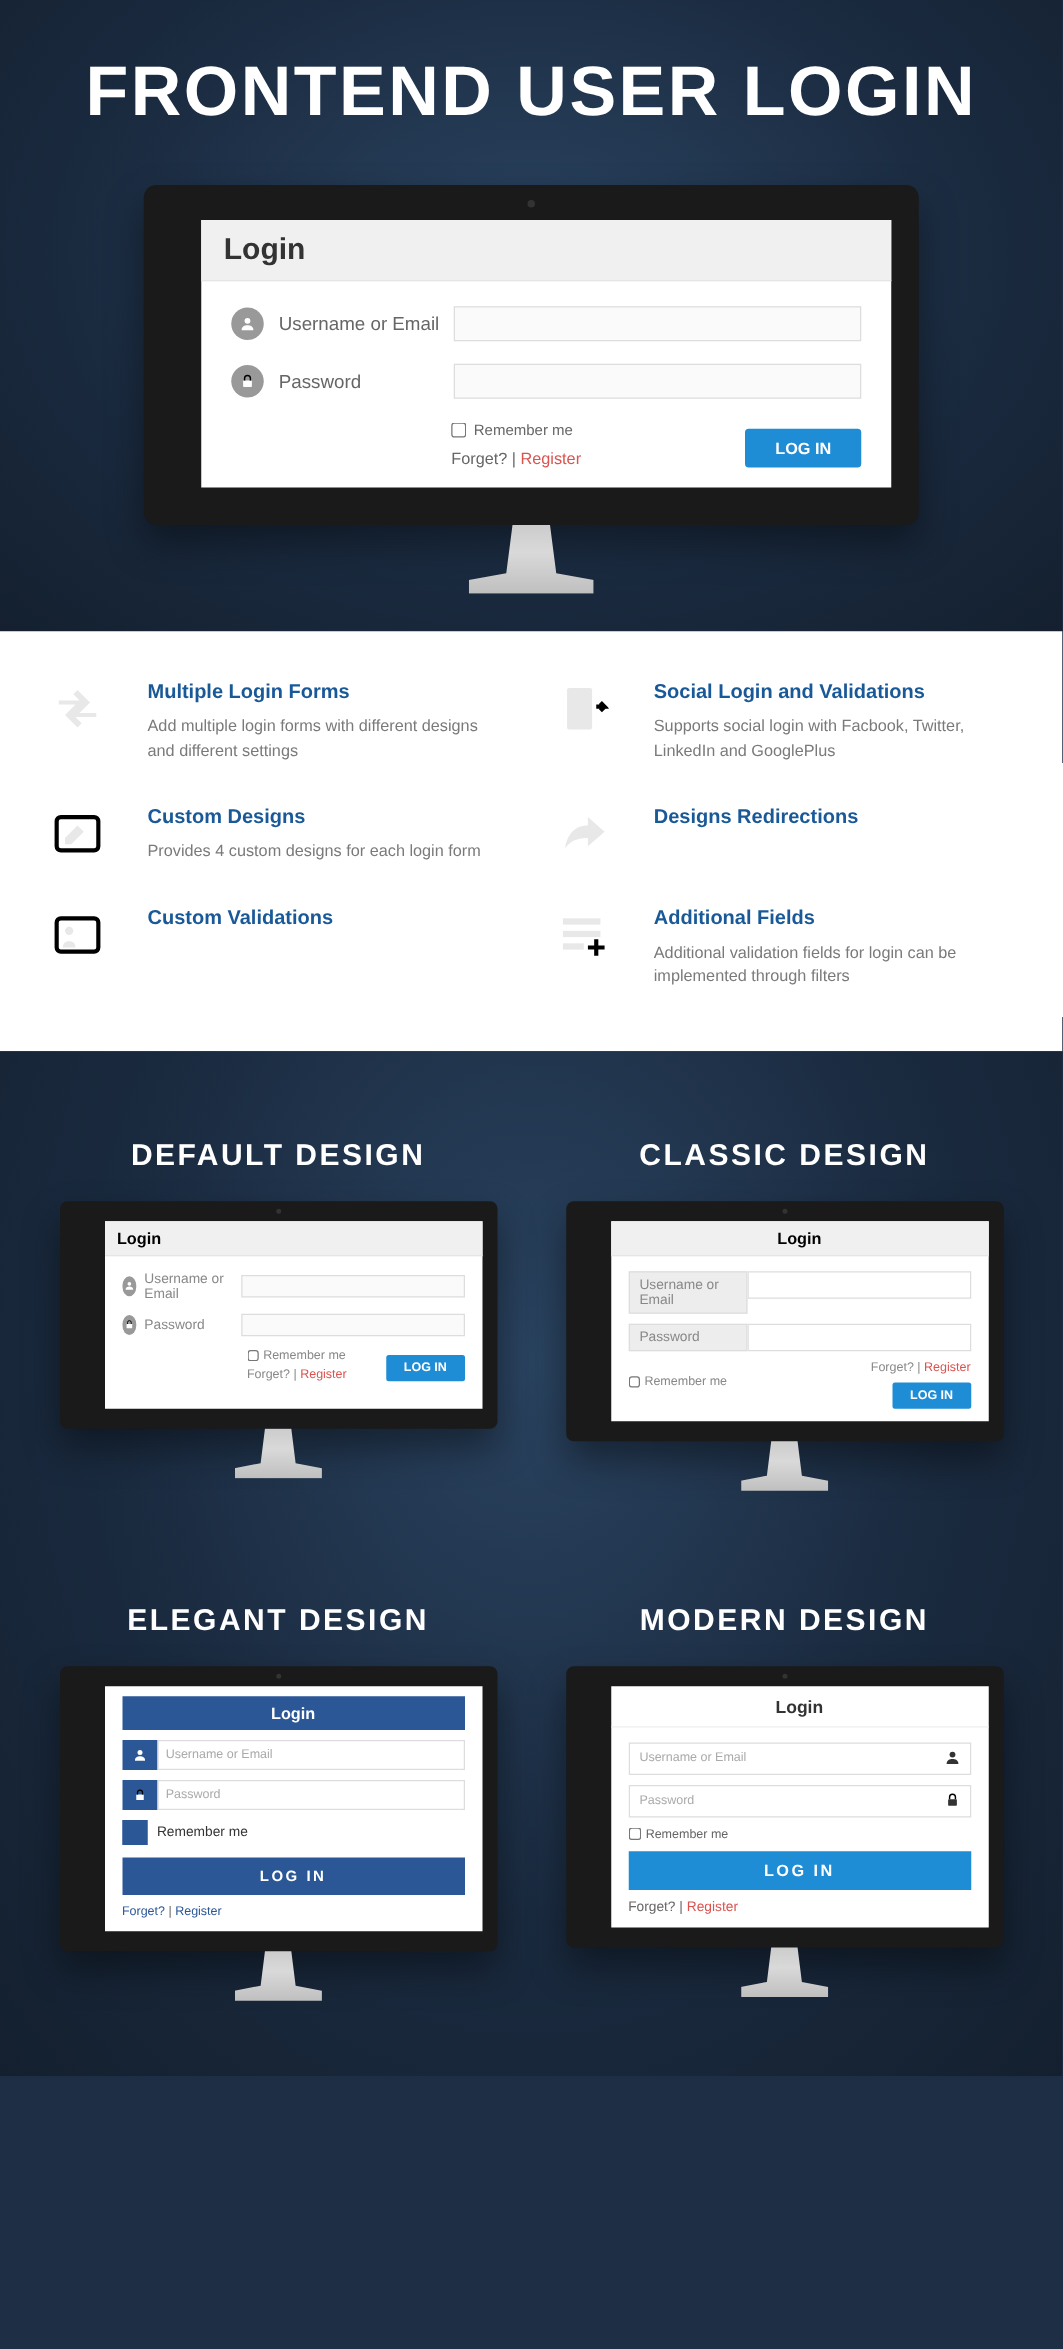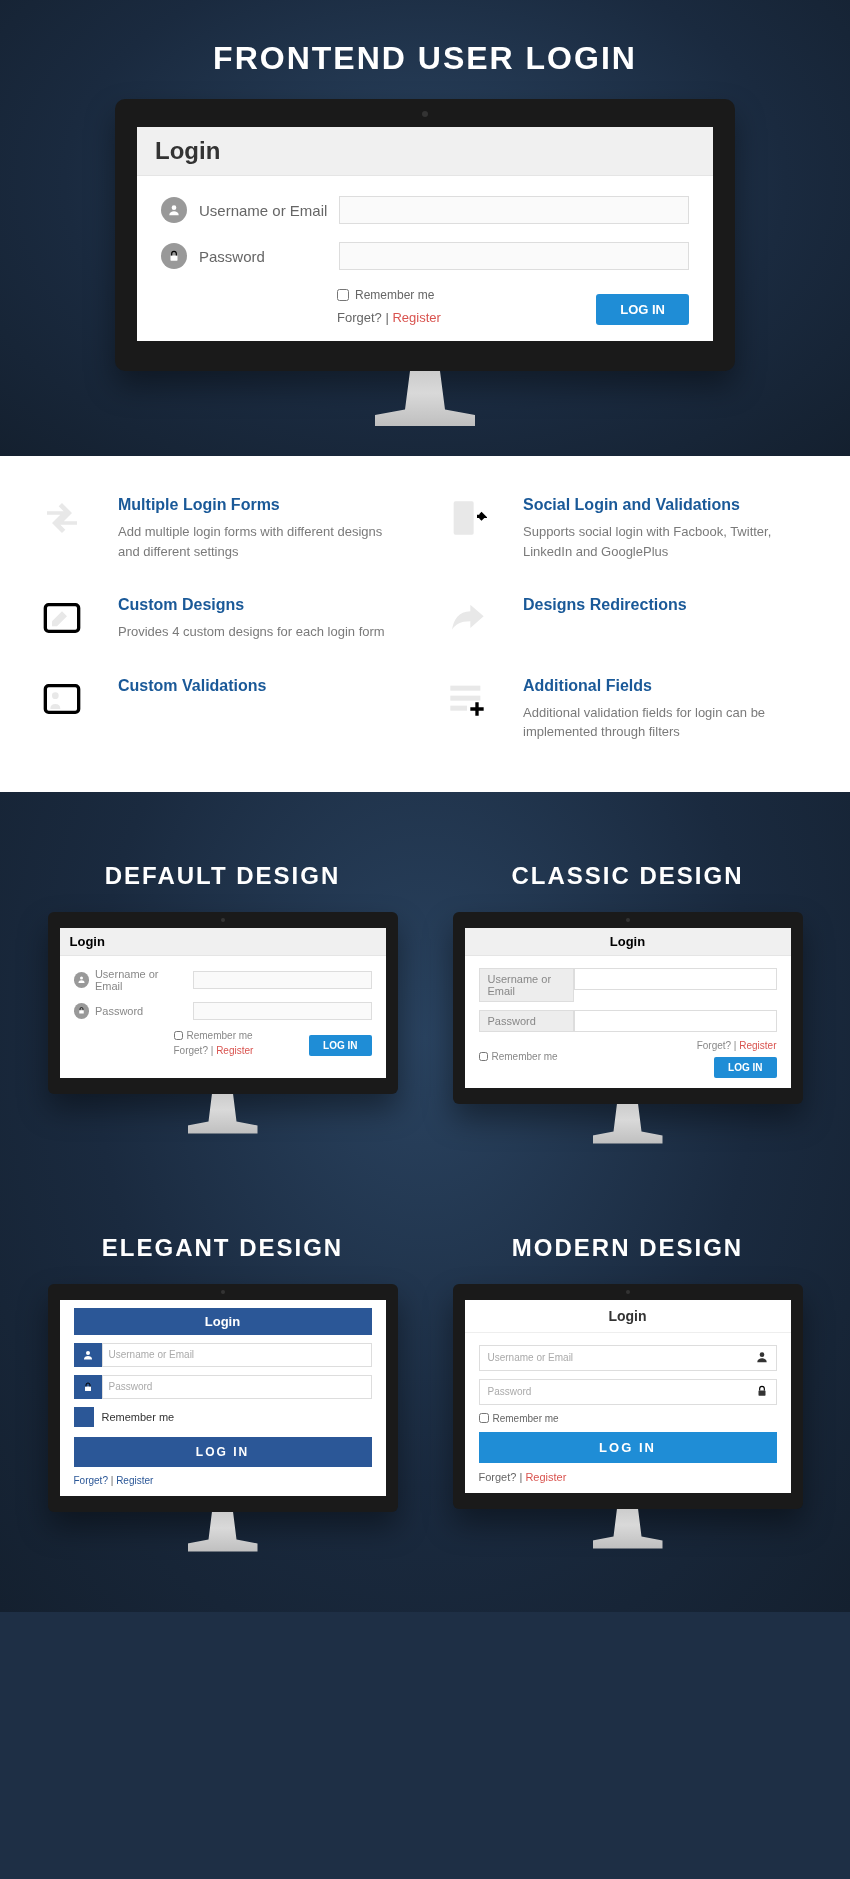--- a/index.html
+++ b/index.html
@@ -8,43 +8,44 @@
     background: #1e2f45;
     width: 850px;
   }
   .hero {
     background: radial-gradient(ellipse at center 40%, #2a4360 0%, #1a2a3f 60%, #14202f 100%);
     padding: 40px 0 30px;
     text-align: center;
   }
   .hero h1 {
     color: #fff;
-    font-size: 32px;
+    font-size: 56px;
     font-weight: 800;
     letter-spacing: 2px;
-    margin-bottom: 22px;
+    margin-bottom: 43px;
   }
   .monitor {
     width: 620px;
     margin: 0 auto;
     position: relative;
   }
   .monitor-bezel {
     background: #1a1a1a;
     border-radius: 10px;
     padding: 24px 22px 30px;
     box-shadow: 0 15px 30px rgba(0,0,0,0.4);
   }
   .monitor-camera {
     width: 6px; height: 6px; border-radius: 50%;
     background: #333; margin: -12px auto 10px;
   }
   .monitor-screen {
     background: #f5f5f5;
     min-height: 200px;
+    margin-left: 24px;
   }
   .monitor-stand {
     width: 100px;
     height: 55px;
     background: linear-gradient(180deg, #ccc 0%, #d9d9d9 40%, #bfbfbf 100%);
     margin: 0 auto;
     clip-path: polygon(35% 0, 65% 0, 70% 70%, 100% 80%, 100% 100%, 0 100%, 0 80%, 30% 70%);
   }
   .login-form {
     background: #fff;

